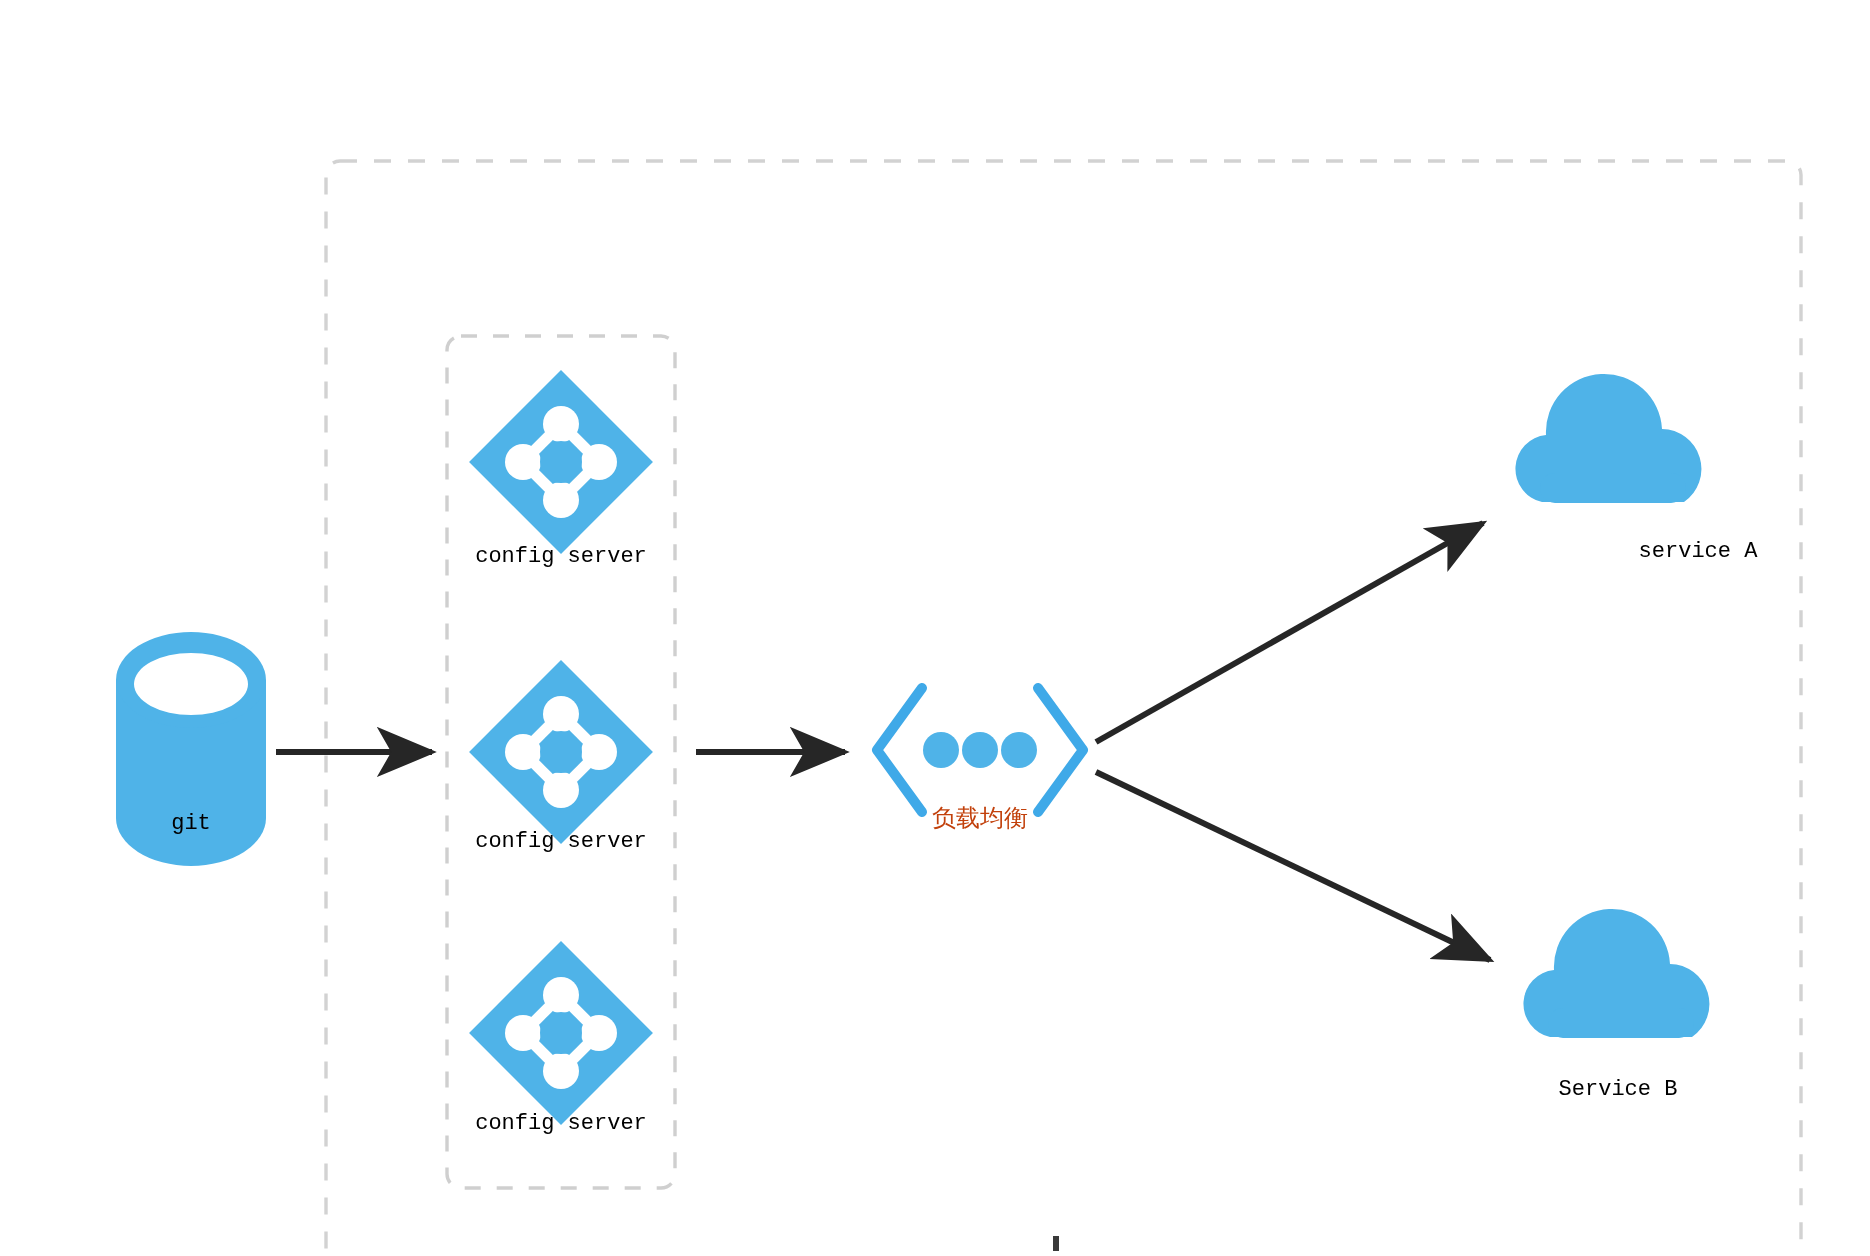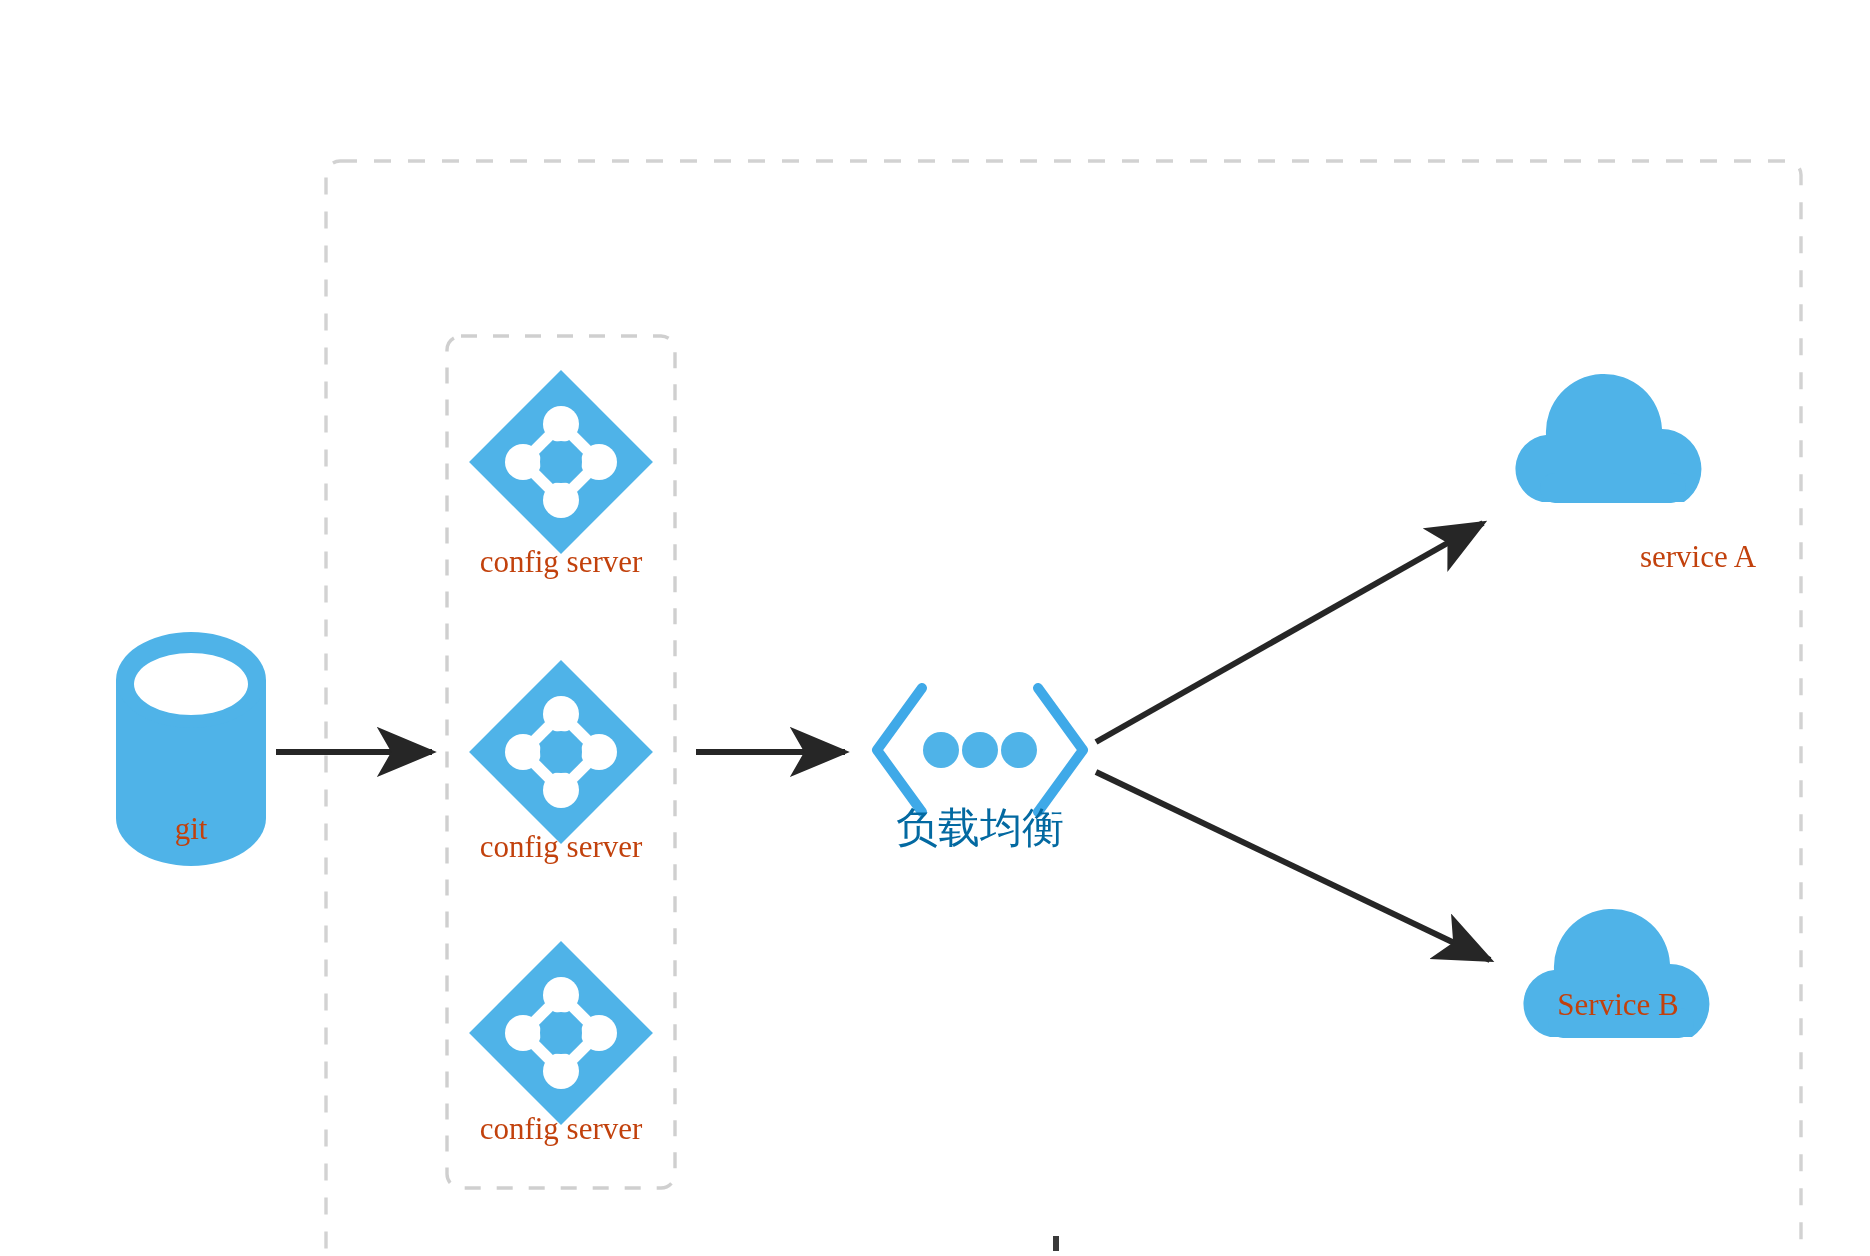--- a/index.html
+++ b/index.html
@@ -20,32 +20,32 @@
   #diagram-svg {
     position: absolute;
     left: 0;
     top: 0;
     width: 1870px;
     height: 1256px;
     display: block;
   }
   .node-label {
     position: absolute;
-    color: #c2410c;
-    font-size: 31px;
+    color: #000000;
+    font-size: 22px;
     line-height: 1.1;
     white-space: nowrap;
     text-align: center;
     transform: translateX(-50%);
-    font-family: Liberation Serif, serif;
+    font-family: Liberation Mono, monospace;
   }
   .node-label.cjk {
     font-family: "DejaVu Sans", "Liberation Sans", sans-serif;
-    font-size: 42px;
-    color: #0369a1;
+    font-size: 24px;
+    color: #c2410c;
   }
 </style>
 </head>
 <body>
 
 <div id="canvas">
 
   <svg id="diagram-svg" viewBox="0 0 1870 1256" xmlns="http://www.w3.org/2000/svg">
     <defs>
       <marker id="arrowhead" markerWidth="12" markerHeight="12" refX="9.2" refY="4.2" orient="auto" markerUnits="strokeWidth">
@@ -165,15 +165,15 @@
   <div class="node-label" style="left:561px; top:545px;">config server</div>
 
   <div class="node-label" style="left:561px; top:830px;">config server</div>
 
   <div class="node-label" style="left:561px; top:1112px;">config server</div>
 
   <div class="node-label cjk" style="left:980px; top:805px;">负载均衡</div>
 
   <div class="node-label" style="left:1698px; top:540px;">service A</div>
 
-  <div class="node-label" style="left:1618px; top:988px;">Service B</div>
+  <div class="node-label" style="left:1618px; top:1078px;">Service B</div>
 
 </div>
 
 </body></html>

